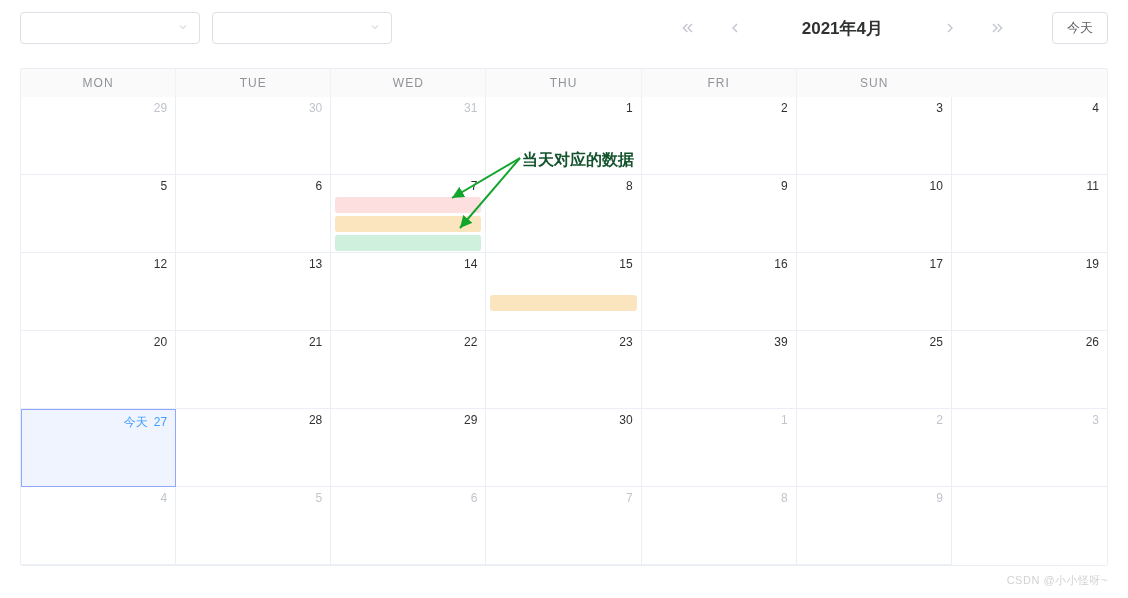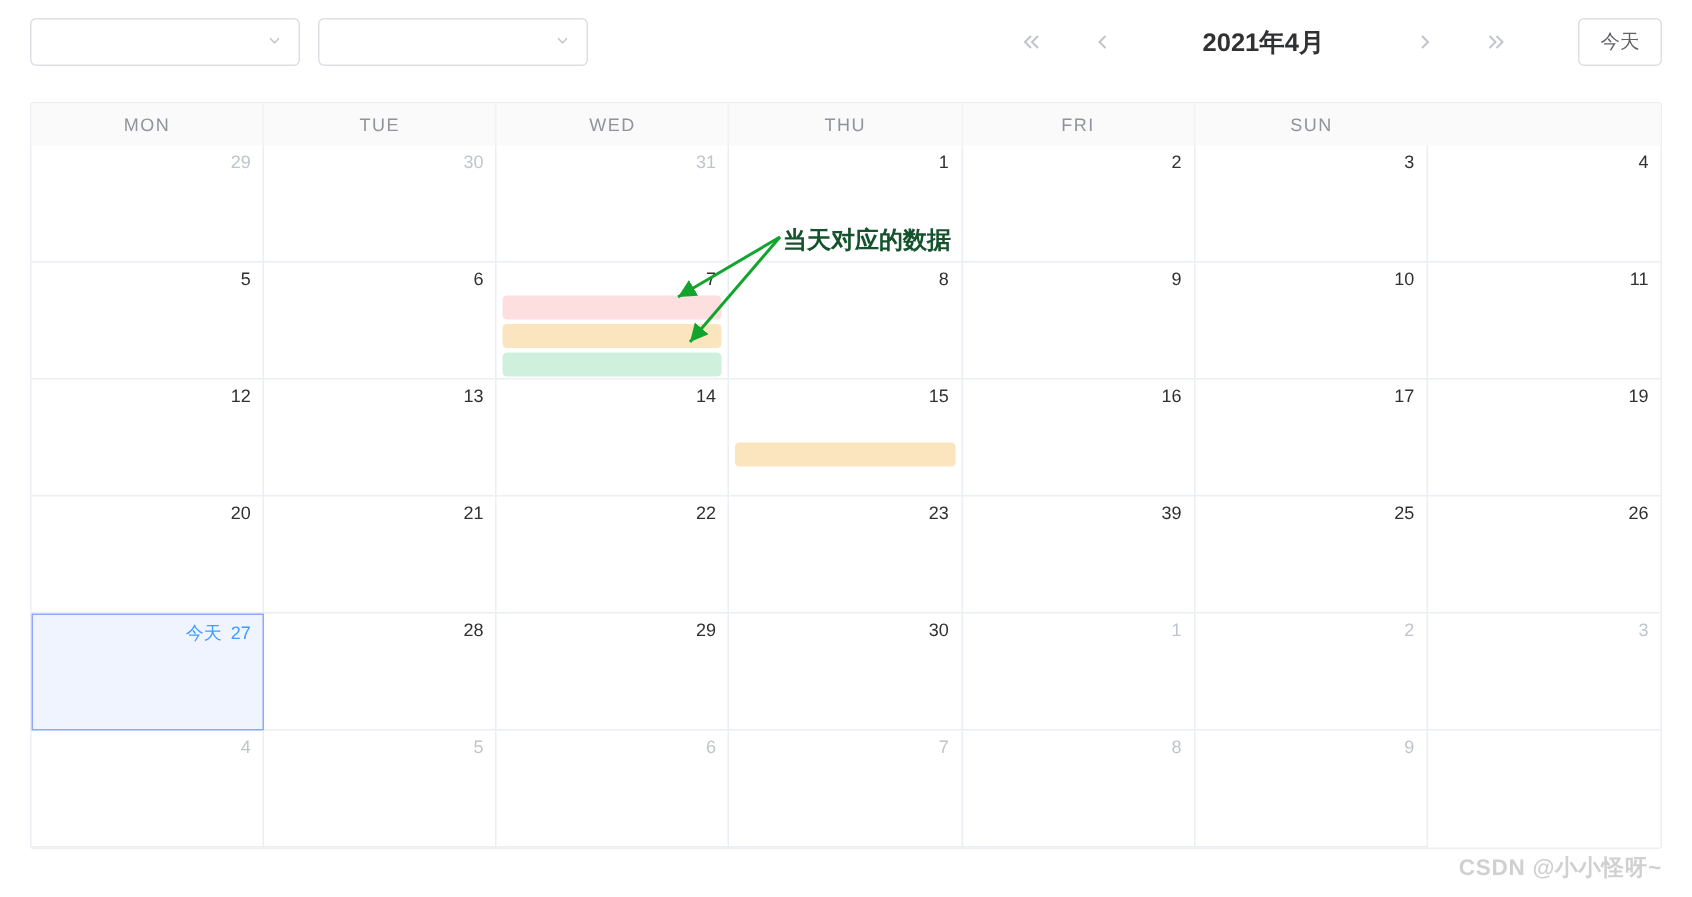--- a/index.html
+++ b/index.html
@@ -24,21 +24,21 @@
 .cell.today { background: #f0f4ff; border: 1px solid #8fa8ff; padding-left: 24px; }
 .today-label { color: #409eff; font-size: 12px; margin-right: 6px; }
 .cell.today .daynum { color: #409eff; }
 .events { position: absolute; left: 4px; right: 4px; top: 22px; display: flex; flex-direction: column; gap: 3px; }
 .ev { height: 16px; border-radius: 3px; opacity: 0.55; }
 .ev.pink { background: #fbc4c4; }
 .ev.orange { background: #f7d08a; }
 .ev.green { background: #a6e4c1; }
 .annotation { position: absolute; left: 490px; top: 136px; pointer-events: none; }
 .annotation-text { color: #14532d; font-weight: 700; font-size: 16px; position: absolute; left: 32px; top: 14px; white-space: nowrap; }
-.watermark { position: absolute; right: 20px; bottom: 10px; color: rgba(120,120,120,0.35); font-size: 15px; letter-spacing: 0.5px; font-weight: bold; }
+.watermark { position: absolute; right: 20px; bottom: 10px; color: rgba(120,120,120,0.35); font-size: 11px; letter-spacing: 0.5px; }
 </style>
 </head>
 <body>
 
 <div class="container">
   <div class="toolbar">
     <div class="select">
       <span> </span>
       <span class="arrow">
         <svg width="12" height="12" viewBox="0 0 24 24">

